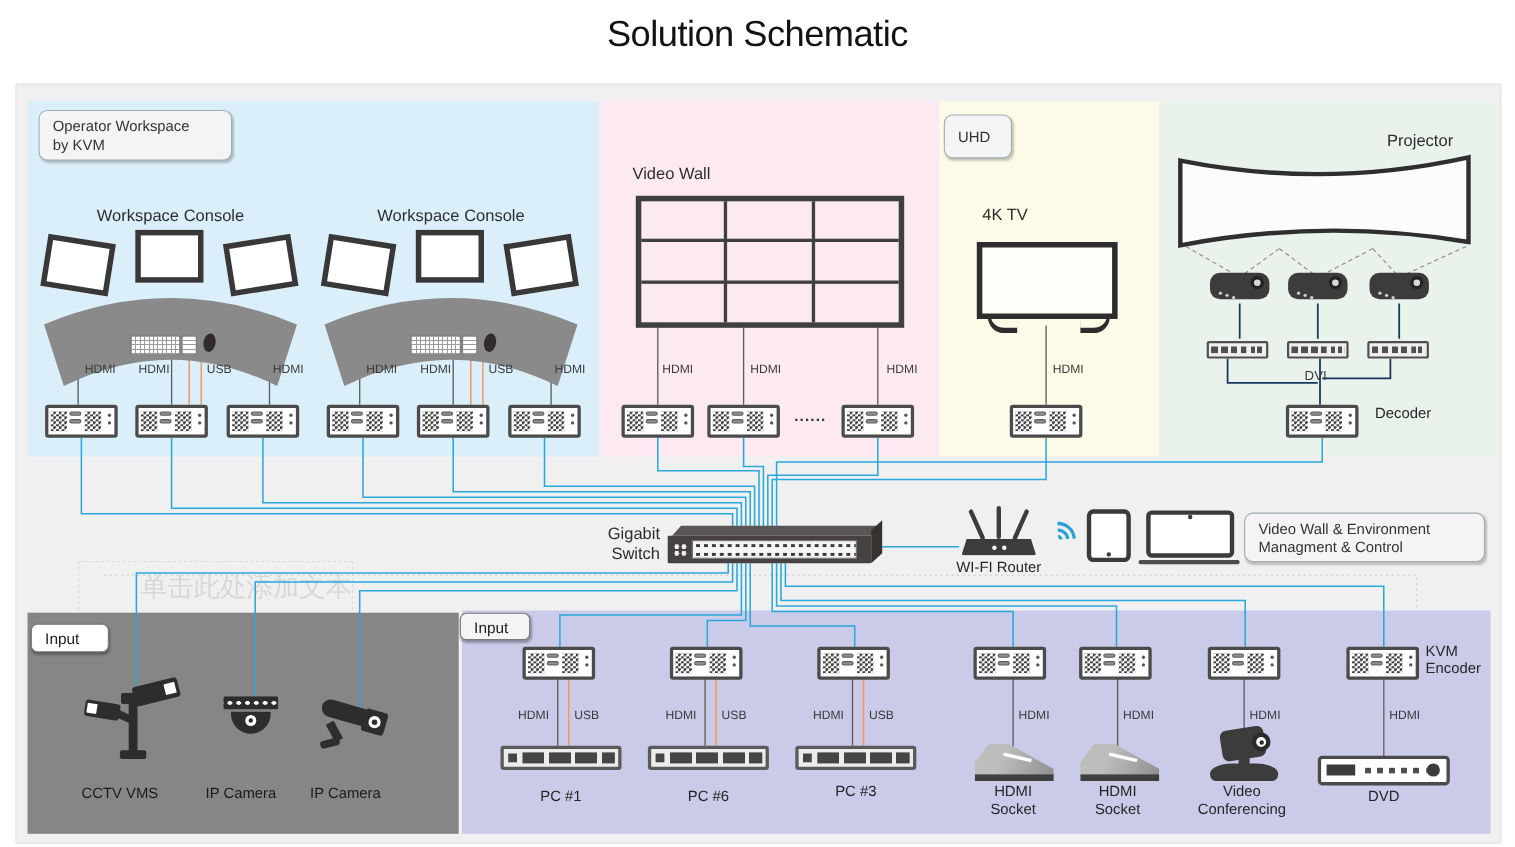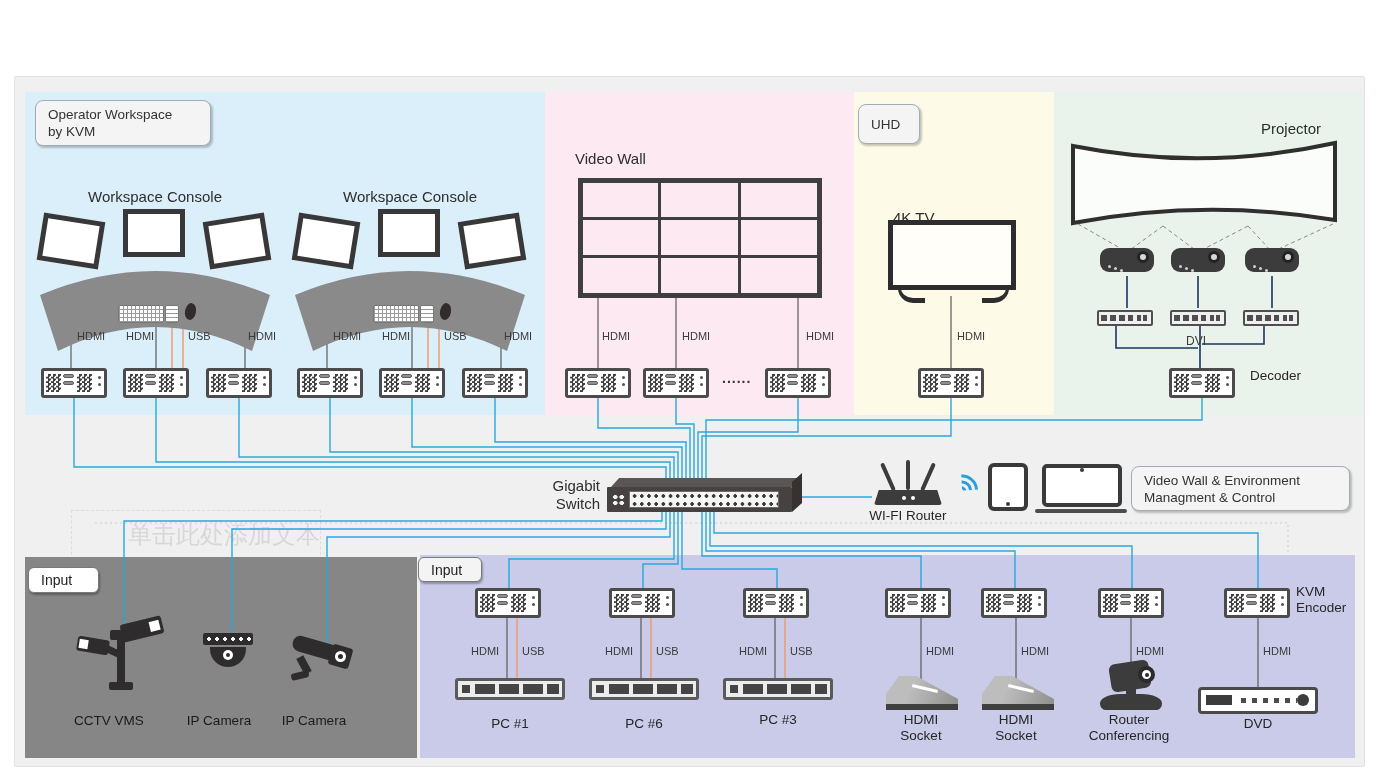--- a/index.html
+++ b/index.html
@@ -127,20 +127,21 @@
 
   
   #ph{left:71px;top:510px;width:250px;height:50px;border:1px dashed #dcdcdc;color:rgba(90,90,90,.16);
       font-size:24px;line-height:48px;padding-left:14px;box-sizing:border-box;text-align:right;}
 </style>
 </head>
 <body>
 
 <div id="stage">
 
+  <div class="abs" id="title">Solution Schematic</div>
 
   <div class="abs" id="panel"></div>
 
   <div class="abs" id="ph">单击此处添加文本</div>
 
   <div class="region" id="rg-blue"></div>
   <div class="region" id="rg-pink"></div>
   <div class="region" id="rg-yellow"></div>
   <div class="region" id="rg-green"></div>
   <div class="region" id="rg-dark"></div>
@@ -220,21 +221,21 @@
     <div class="vwl" style="left:75px;top:0;width:3px;height:110px"></div>
     <div class="vwl" style="left:155px;top:0;width:3px;height:110px"></div>
     <div class="vwl" style="left:0;top:34px;width:234px;height:3px"></div>
     <div class="vwl" style="left:0;top:72px;width:234px;height:3px"></div>
   </div>
   <div class="abs pl" style="left:602px;top:330px">HDMI</div>
   <div class="abs pl" style="left:682px;top:330px">HDMI</div>
   <div class="abs pl" style="left:806px;top:330px">HDMI</div>
   <div class="abs" style="left:722px;top:370px;font-size:14px;font-weight:bold;letter-spacing:1px;color:#333">......</div>
 
-  <div class="abs h" style="left:893px;top:209px">4K TV</div>
+  <div class="abs h" style="left:893px;top:187px">4K TV</div>
   <div class="abs" id="tv"></div>
   <div class="tvfoot" style="left:898px;top:288px;border-bottom-left-radius:16px;border-left:3px solid #2d2d2d"></div>
   <div class="tvfoot" style="left:982px;top:288px;border-bottom-right-radius:16px;border-right:3px solid #2d2d2d"></div>
   <div class="abs pl" style="left:957px;top:330px">HDMI</div>
 
   <div class="abs h" style="left:1261px;top:120px">Projector</div>
   <div class="proj" style="left:1100px;top:248px">
       <div class="lens"></div>
       <div class="led"></div>
     </div>
@@ -470,21 +471,21 @@
   <div class="abs dl" style="left:966px;top:712px;width:100px">
     <span style="display:block">HDMI</span>
     <span style="display:block">Socket</span>
   </div>
 
   <div class="abs vc-base"></div>
   <div class="abs vc-neck"></div>
   <div class="abs vc-body"></div>
   <div class="abs vc-lens"></div>
   <div class="abs dl" style="left:1069px;top:712px;width:120px">
-    <span style="display:block">Router</span>
+    <span style="display:block">Video</span>
     <span style="display:block">Conferencing</span>
   </div>
 
   <div class="dvd">
       <div class="btns"></div>
     </div>
   <div class="abs dl" style="left:1208px;top:716px;width:100px">DVD</div>
 
 </div>
 

